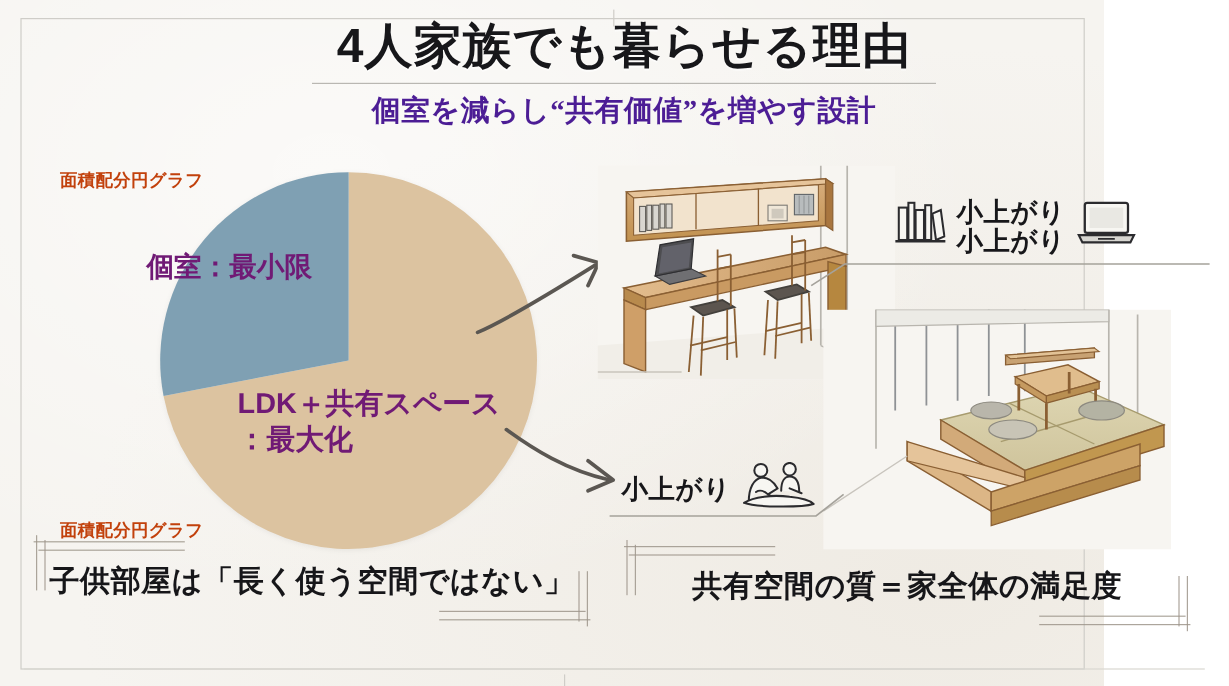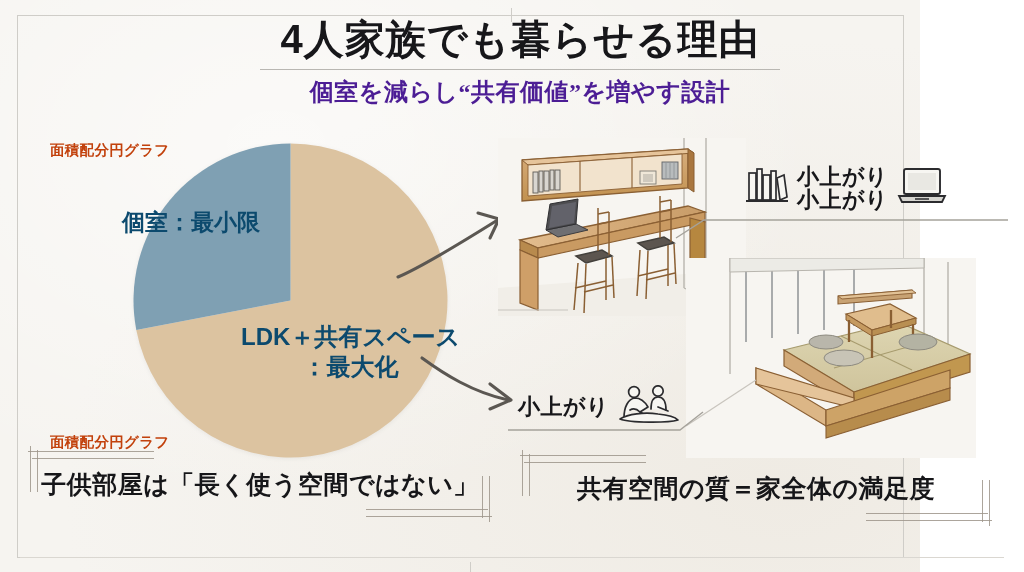--- a/index.html
+++ b/index.html
@@ -68,23 +68,23 @@
     color: #c2410c;
     letter-spacing: .3px;
     white-space: nowrap;
   }
   .pie-caption.top { left: 50px; top: 141px; }
   .pie-caption.bottom { left: 50px; top: 433px; }
 
   .slice-label {
     position: absolute;
     font-weight: 700;
-    color: #0c4a6e;
+    color: #701a75;
     white-space: nowrap;
-    text-align: center;
+    text-align: left;
     line-height: 1.24;
   }
   .slice-label.private { left: 122px; top: 208px; font-size: 23px; }
   .slice-label.ldk { left: 198px; top: 322px; font-size: 24px; width: 305px; }
 
   
   .arrow { position: absolute; }
   .arrow.a1 { left: 392px; top: 205px; }
   .arrow.a2 { left: 418px; top: 352px; }
   .arrow svg { display:block; overflow: visible; }

